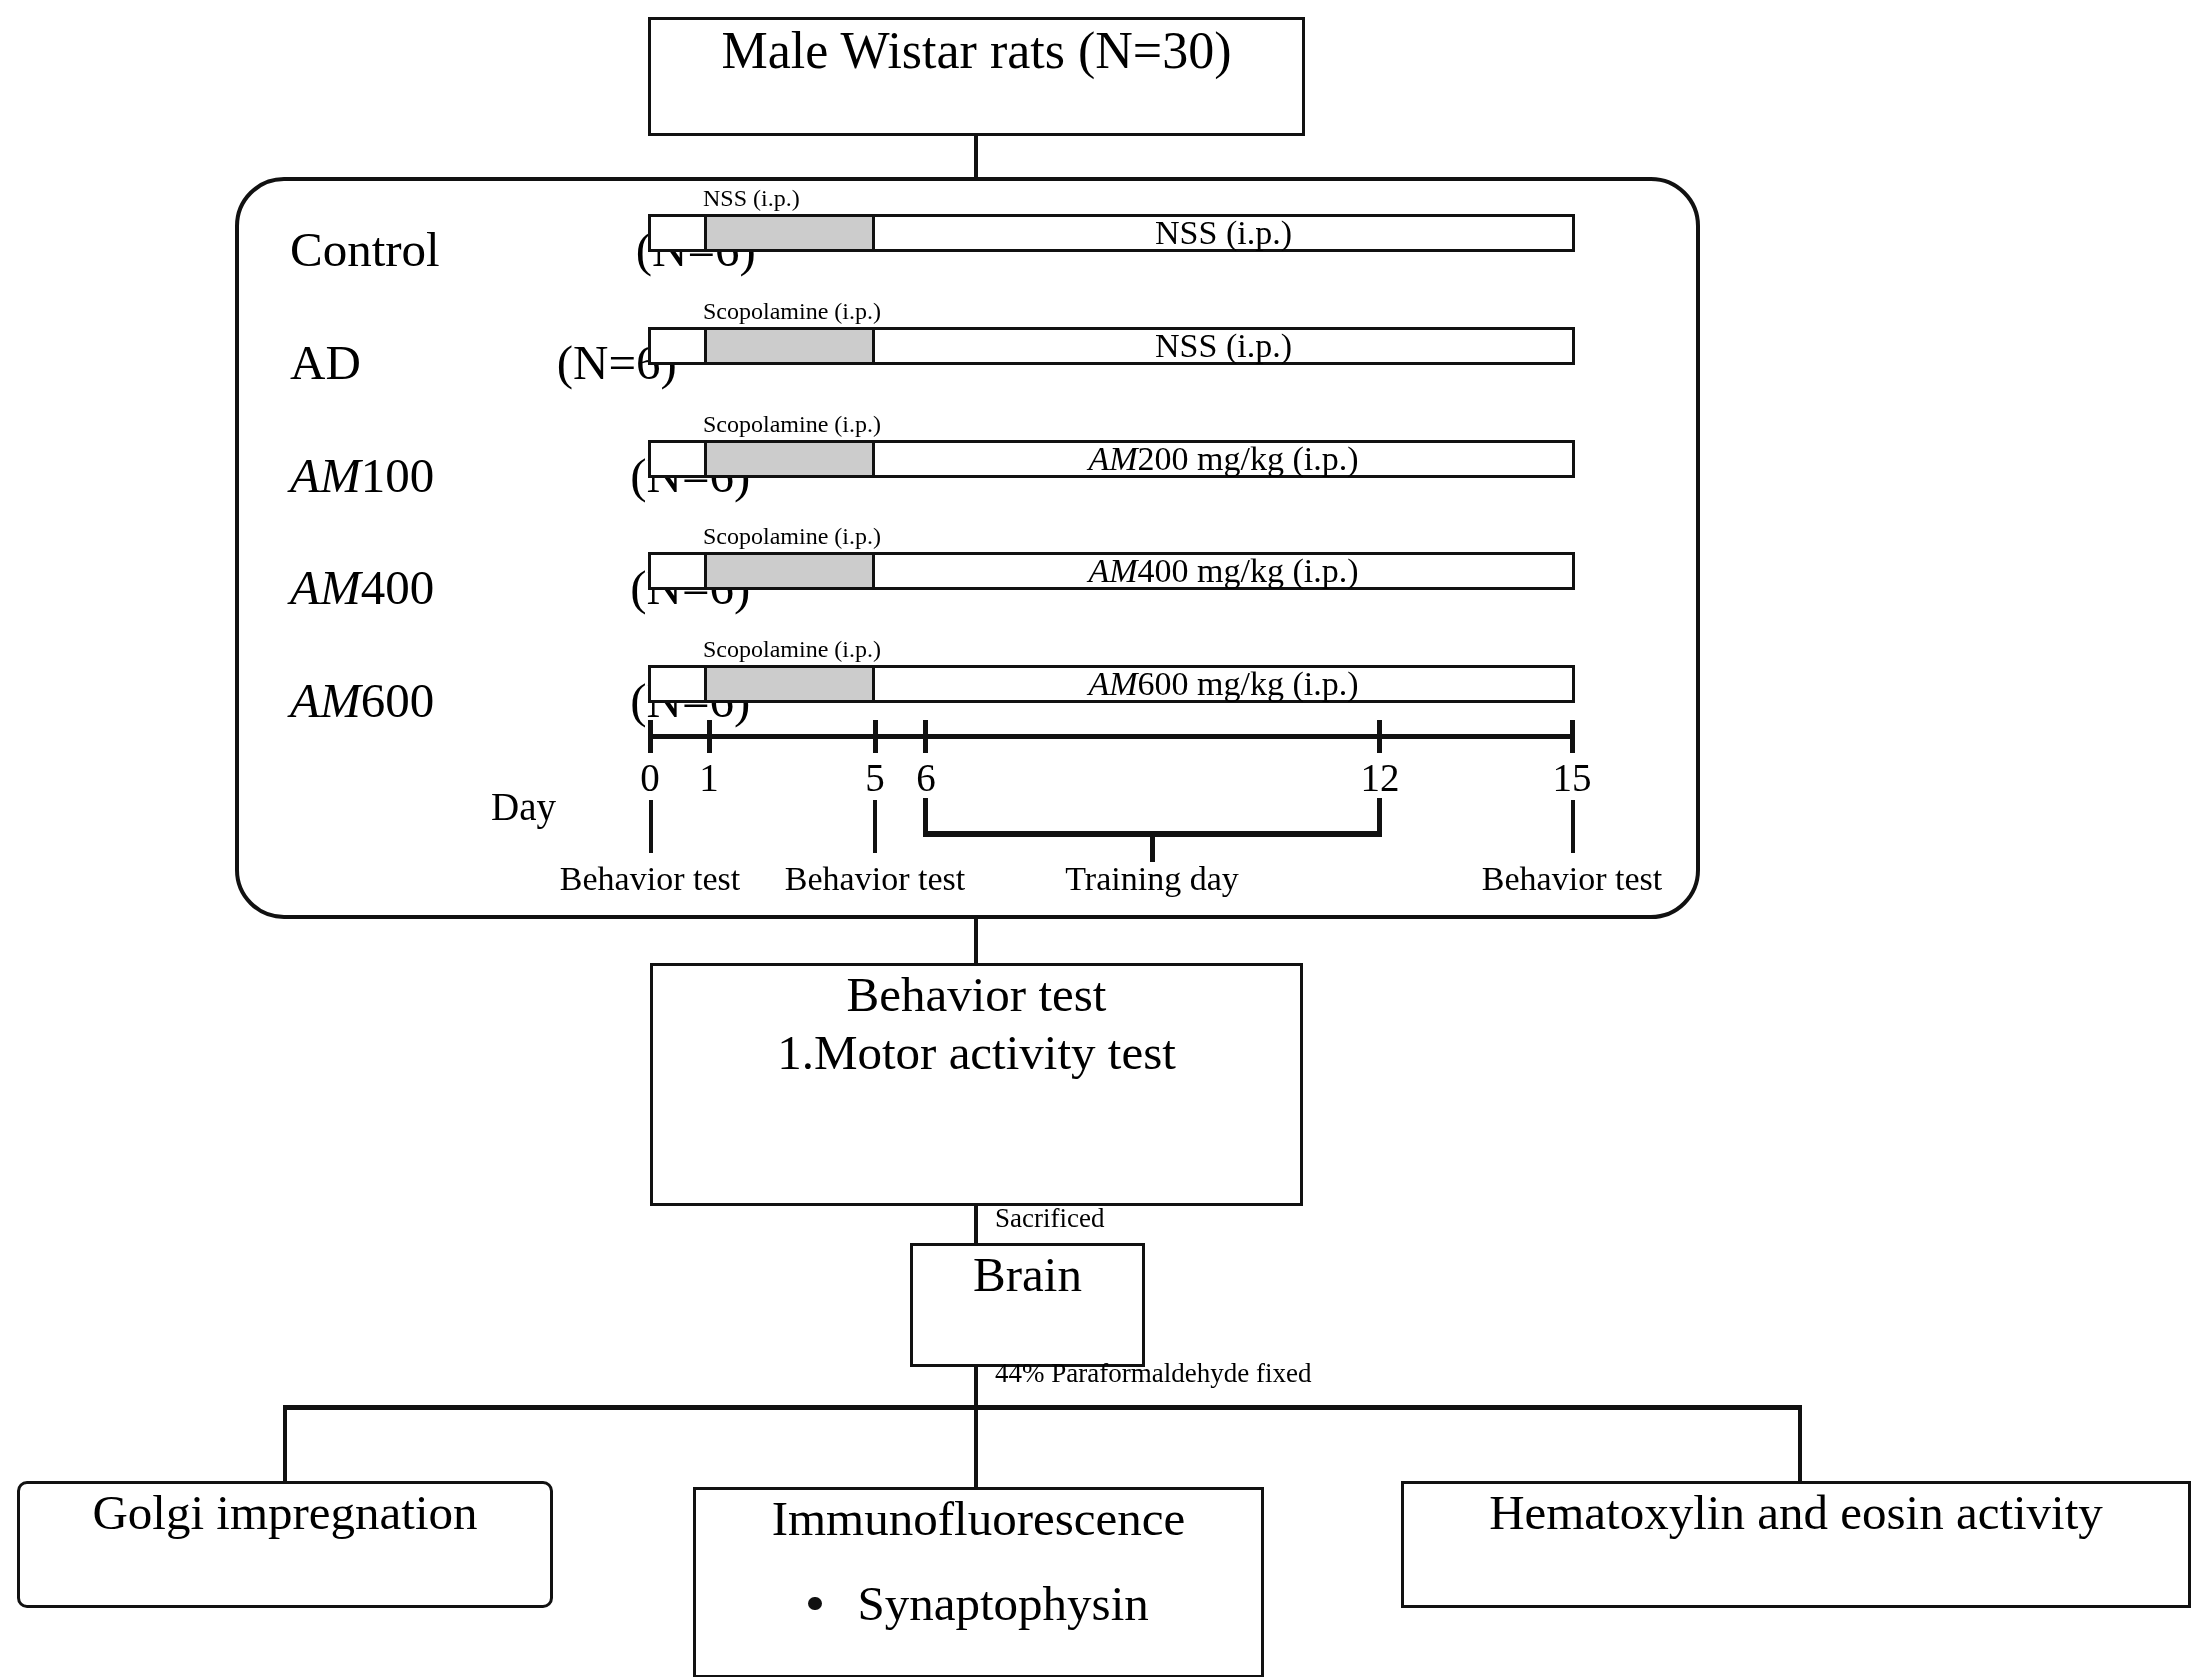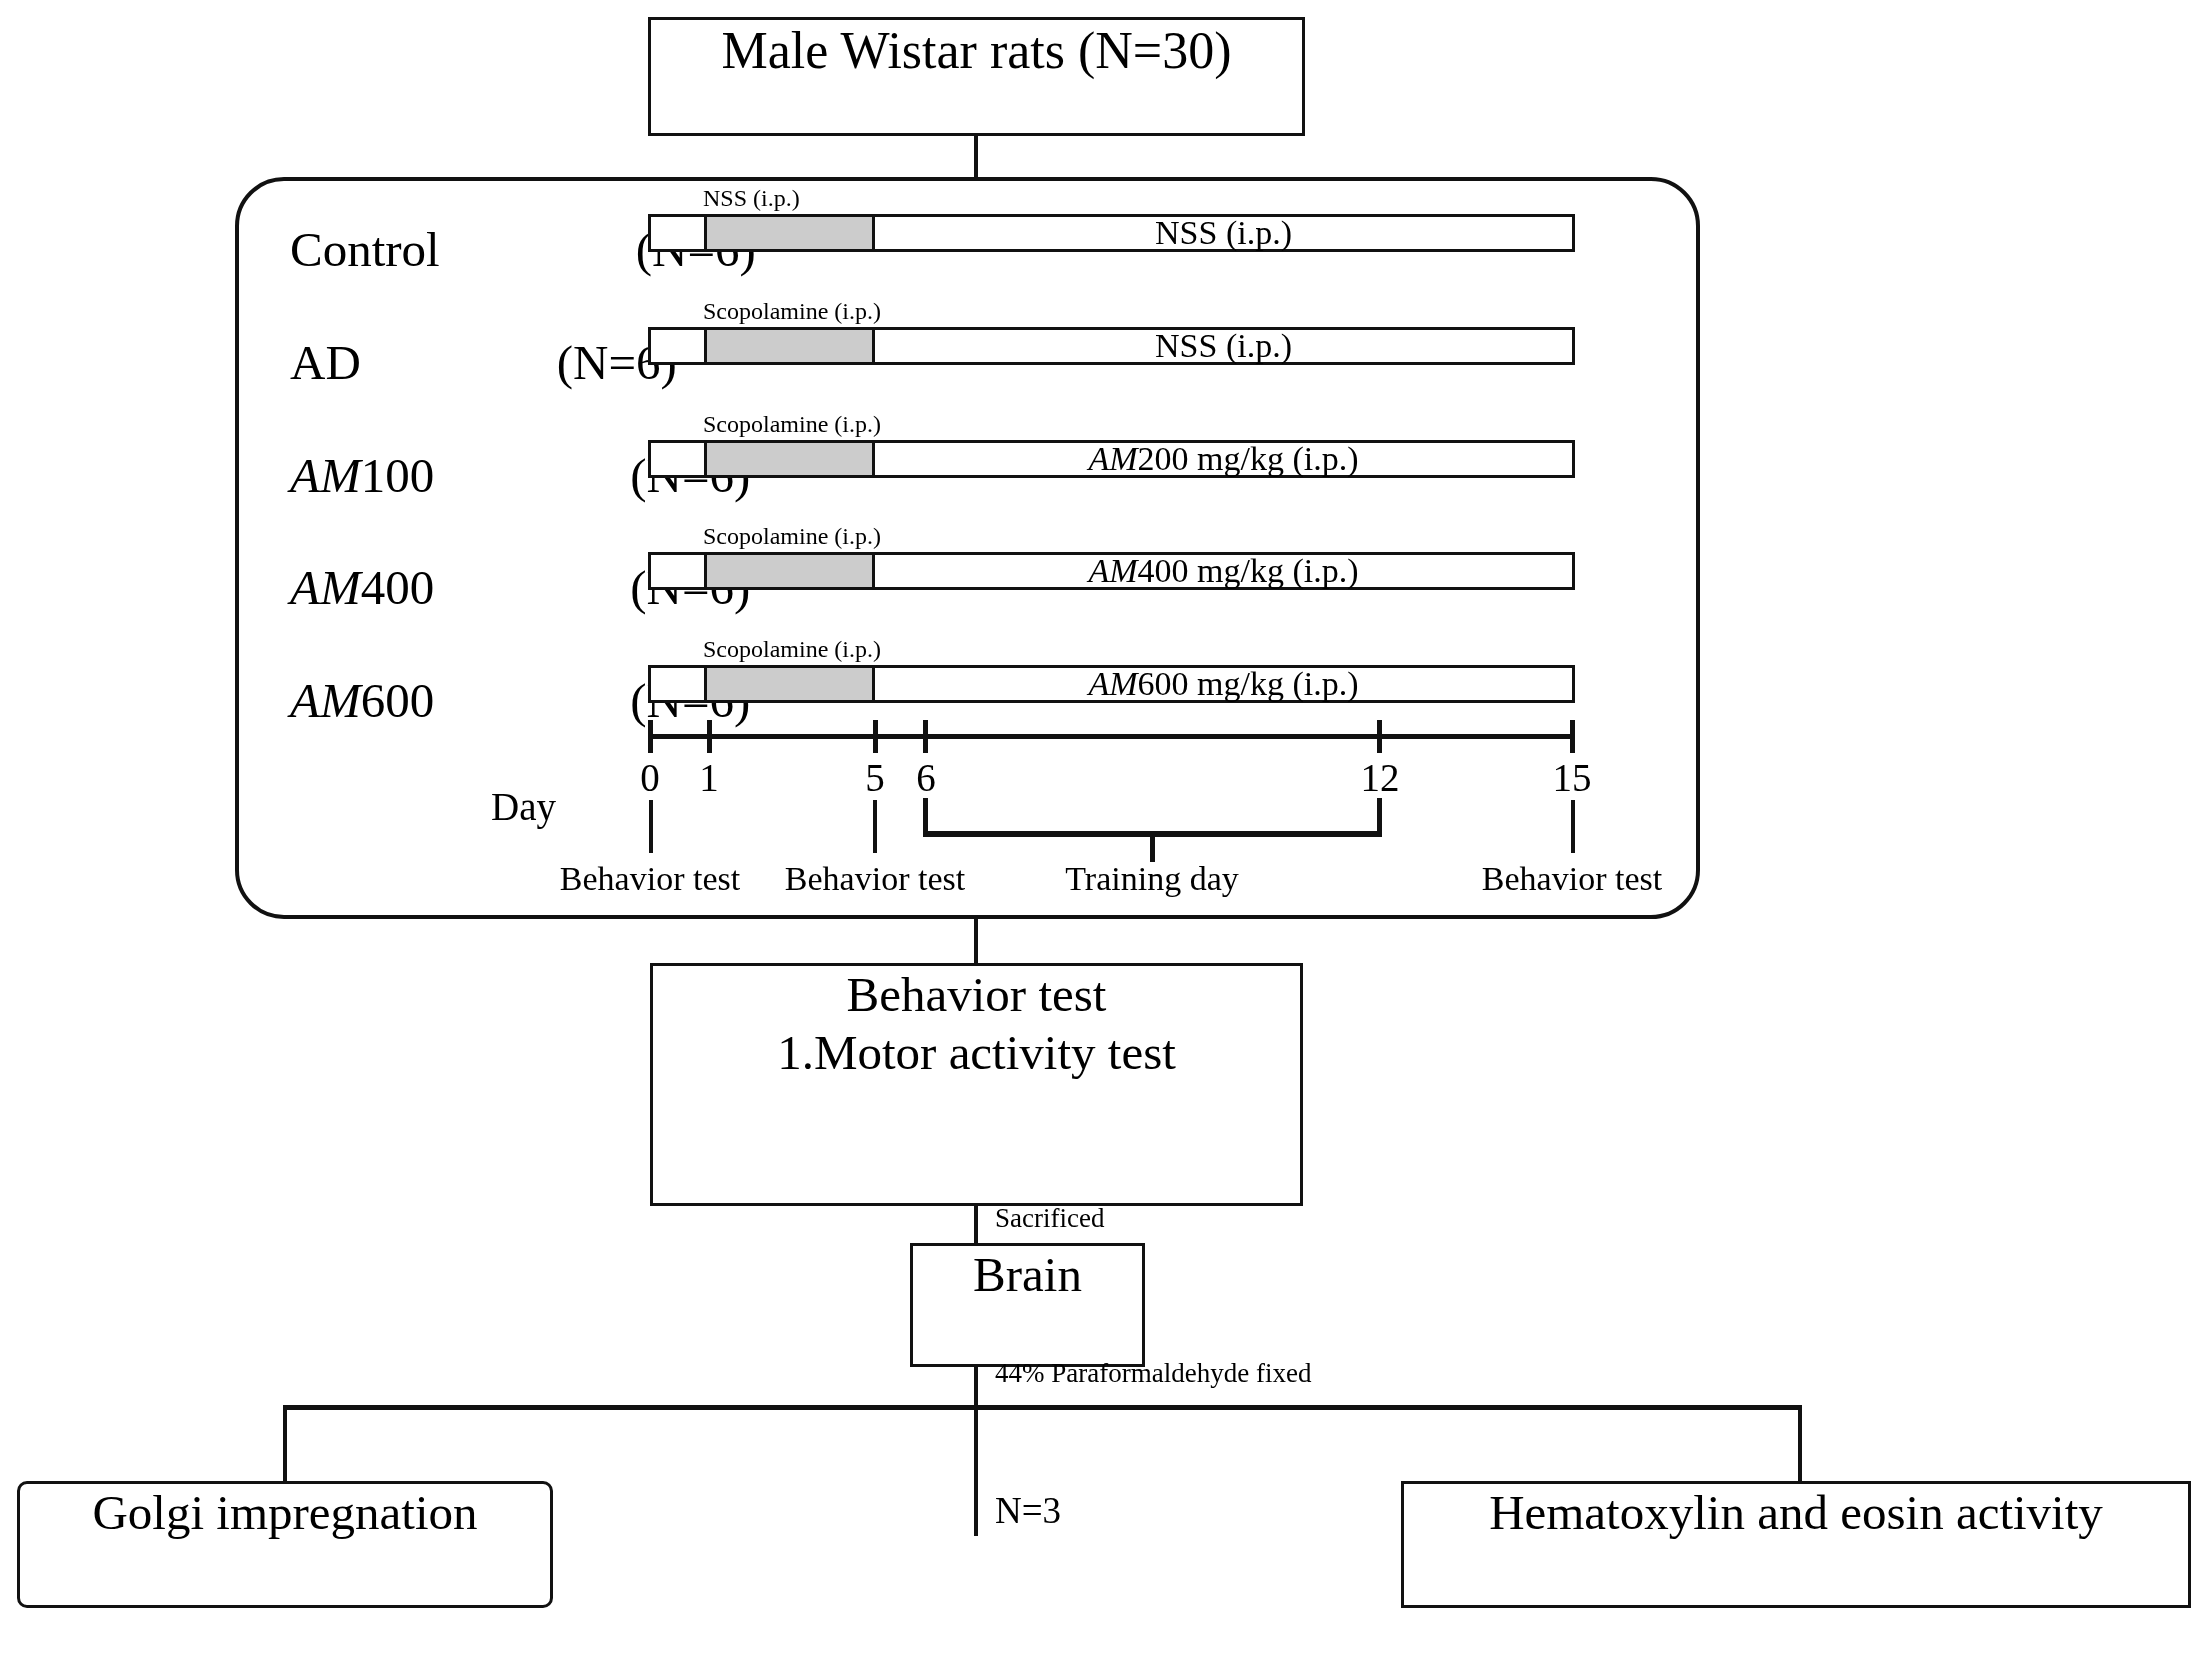--- a/index.html
+++ b/index.html
@@ -288,19 +288,26 @@
   <div class="vline" style="left:1798px; top:1405px; width:3.9px; height:119px;"></div>
 
   <div class="n-label" style="left:305px; top:1452px;">N=3</div>
   <div class="n-label" style="left:995px; top:1452px;">N=3</div>
   <div class="n-label" style="left:1819px; top:1452px;">N=3</div>
 
   <div class="box" id="golgi-box" style="left:17px; top:1481px; width:536px; height:127px;border-radius:10px;">
     <span>Golgi impregnation</span>
   </div>
 
+  <div class="box" id="if-box" style="left:693px; top:1487px; width:571px; height:191px;">
+    <span>Immunofluorescence</span>
+    <span class="if-bullet-row">
+      <span class="dot"></span>
+      <span>Synaptophysin</span>
+    </span>
+  </div>
 
   <div class="box" id="hne-box" style="left:1401px; top:1481px; width:790px; height:127px;">
     <span>Hematoxylin and eosin activity</span>
   </div>
 
 </div>
 
 
 </body></html>

